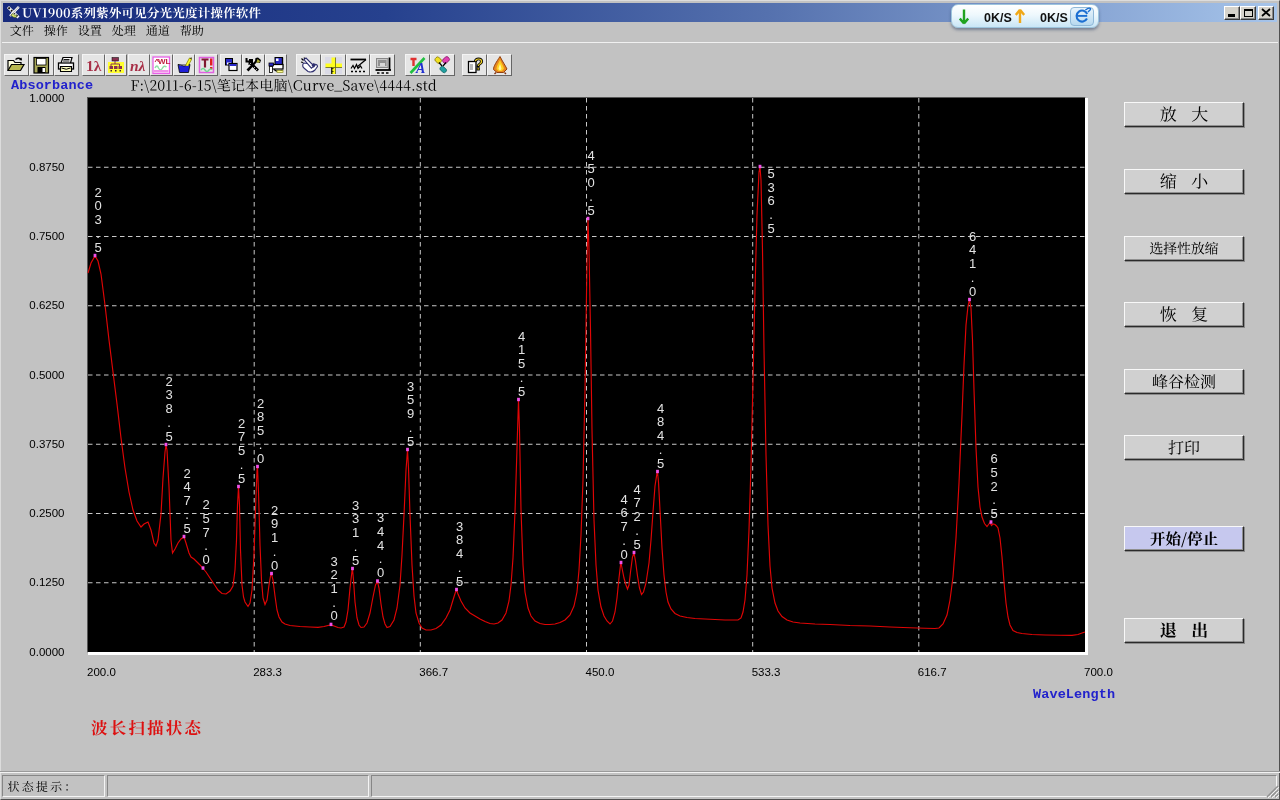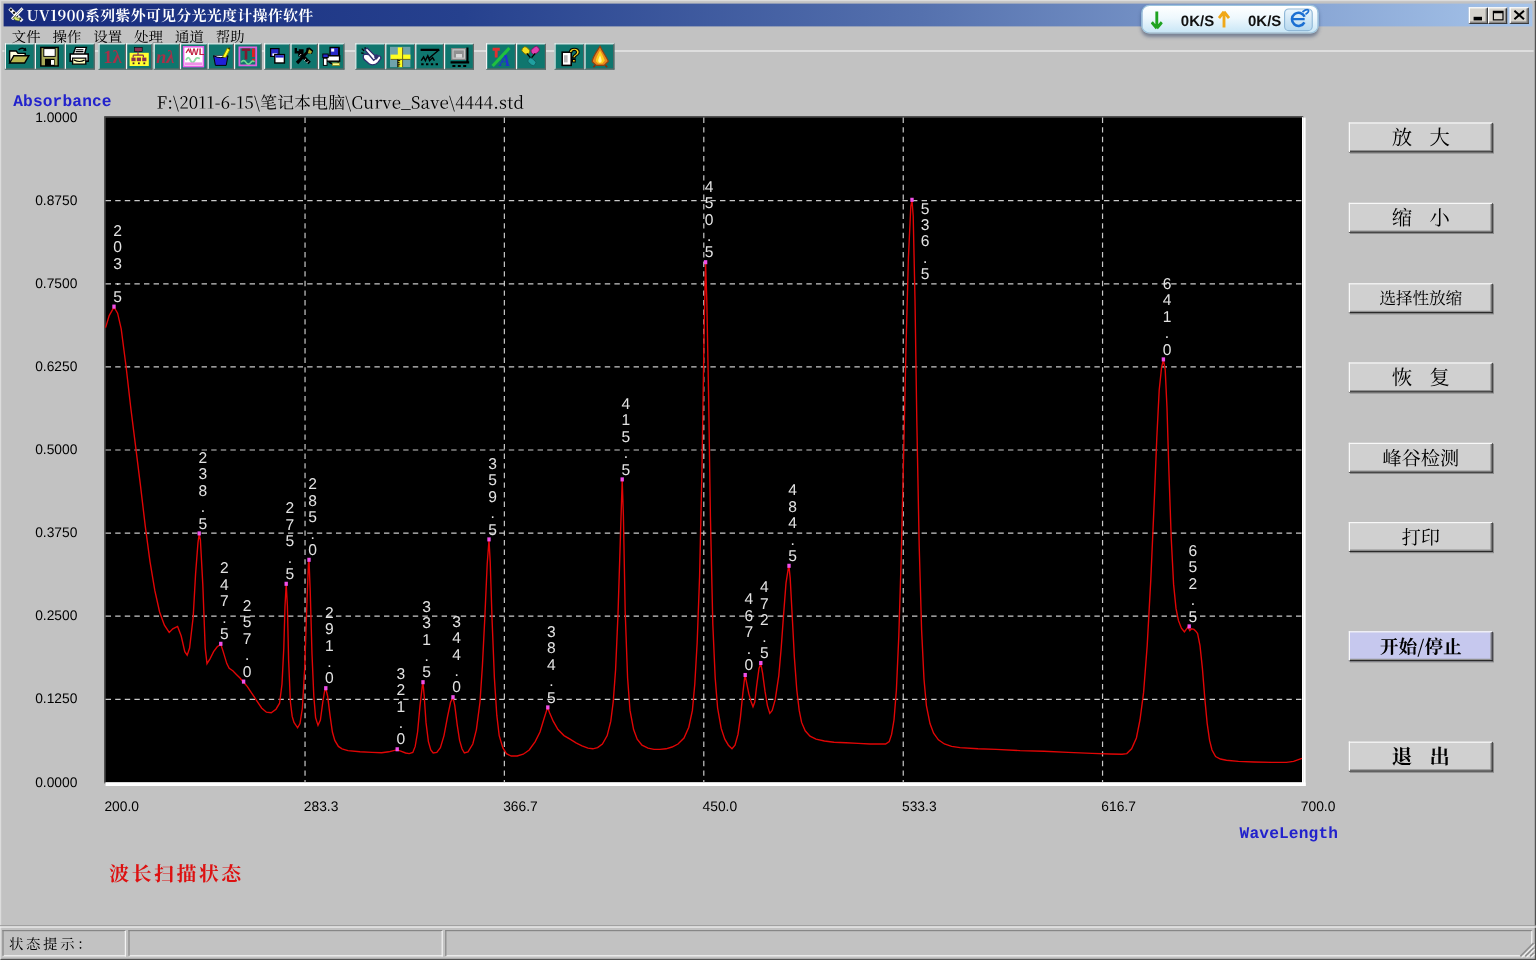--- a/index.html
+++ b/index.html
@@ -1,16 +1,16 @@
 <!DOCTYPE html>
 <html><head><meta charset="utf-8"><style>
 *{margin:0;padding:0;box-sizing:border-box}
 html,body{width:1280px;height:800px;overflow:hidden;background:#c2c2c2;font-family:"Liberation Sans",sans-serif}
 .abs{position:absolute}
-.tbtn{position:absolute;top:36px;height:22px;background:#0f766e;border-top:1px solid #f4f4f4;border-left:1px solid #f4f4f4;border-right:1px solid #666;border-bottom:1px solid #666}
+.tbtn{position:absolute;top:54px;height:22px;background:#e5e5e5;border-top:1px solid #f4f4f4;border-left:1px solid #f4f4f4;border-right:1px solid #666;border-bottom:1px solid #666}
 .tbtn svg{position:absolute;left:50%;top:50%;transform:translate(-50%,-50%)}
 .rbtn{position:absolute;left:1124px;width:120px;height:25px;background:#d0d0d0;border-top:1.5px solid #f8f8f8;border-left:1.5px solid #f8f8f8;border-right:1.5px solid #2a2a2a;border-bottom:1.5px solid #2a2a2a;box-shadow:inset -1px -1px 0 #909090, 1px 1px 0 #8a8a8a}
 .wbtn{position:absolute;top:6px;width:16px;height:14px;background:#d6d3cc;border-top:1px solid #fff;border-left:1px solid #fff;border-right:1px solid #3a3a3a;border-bottom:1px solid #3a3a3a;box-shadow:inset -1px -1px 0 #888}
 .sunk{position:absolute;top:775px;height:22px;border-top:1px solid #868686;border-left:1px solid #868686;border-right:1px solid #f4f4f4;border-bottom:1px solid #f4f4f4}
 </style></head><body>
 <div class="abs" style="left:0;top:0;width:1280px;height:800px;border-top:1px solid #dcdcdc;border-left:1px solid #dcdcdc;border-right:1px solid #505050;border-bottom:1px solid #505050"></div>
 <div class="abs" style="left:3px;top:3px;width:1274px;height:19px;background:linear-gradient(90deg,#172a7c 0%,#26418e 30%,#5571ae 60%,#a6c4ea 100%)"></div>
 <svg class="abs" style="left:6px;top:5px" width="15" height="15" viewBox="0 0 15 15">
 <path d="M2 2 L12.5 12.5" stroke="#f8f8f8" stroke-width="3"></path>
 <path d="M2.5 2.5 L12 12" stroke="#101010" stroke-width="1.8" stroke-dasharray="1.8 1.8"></path>

